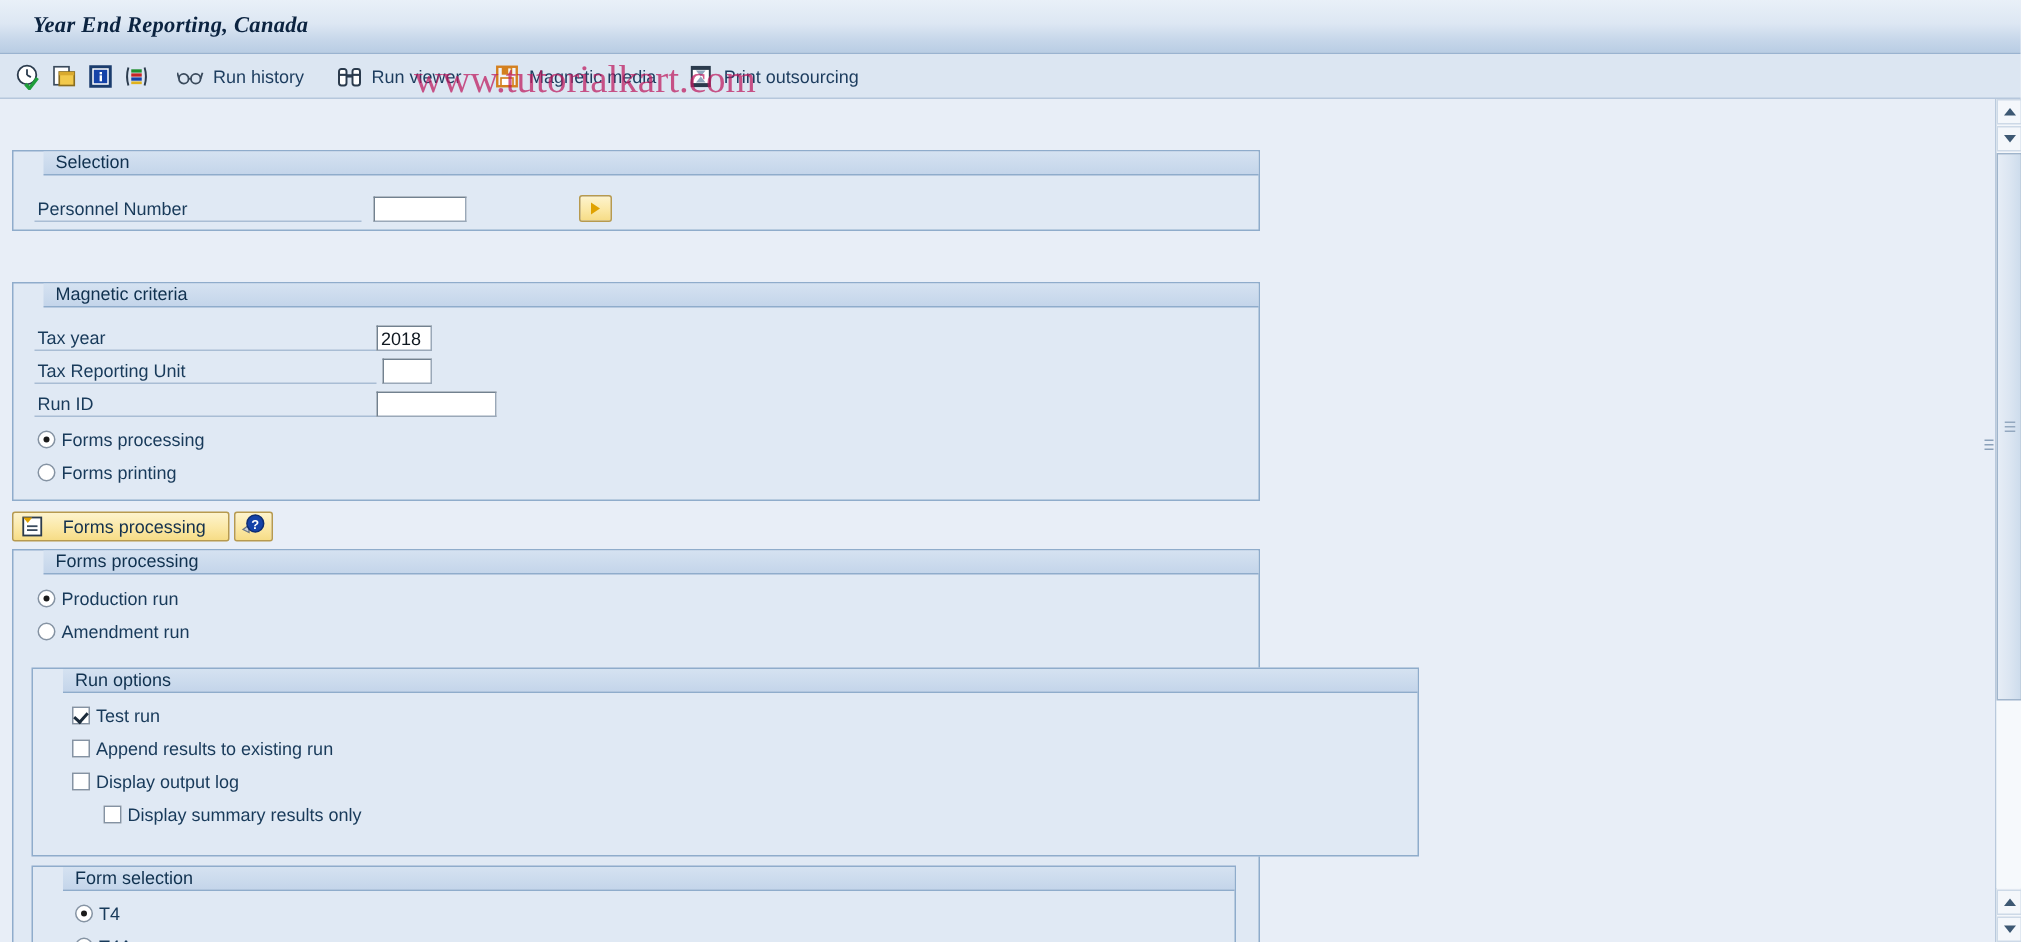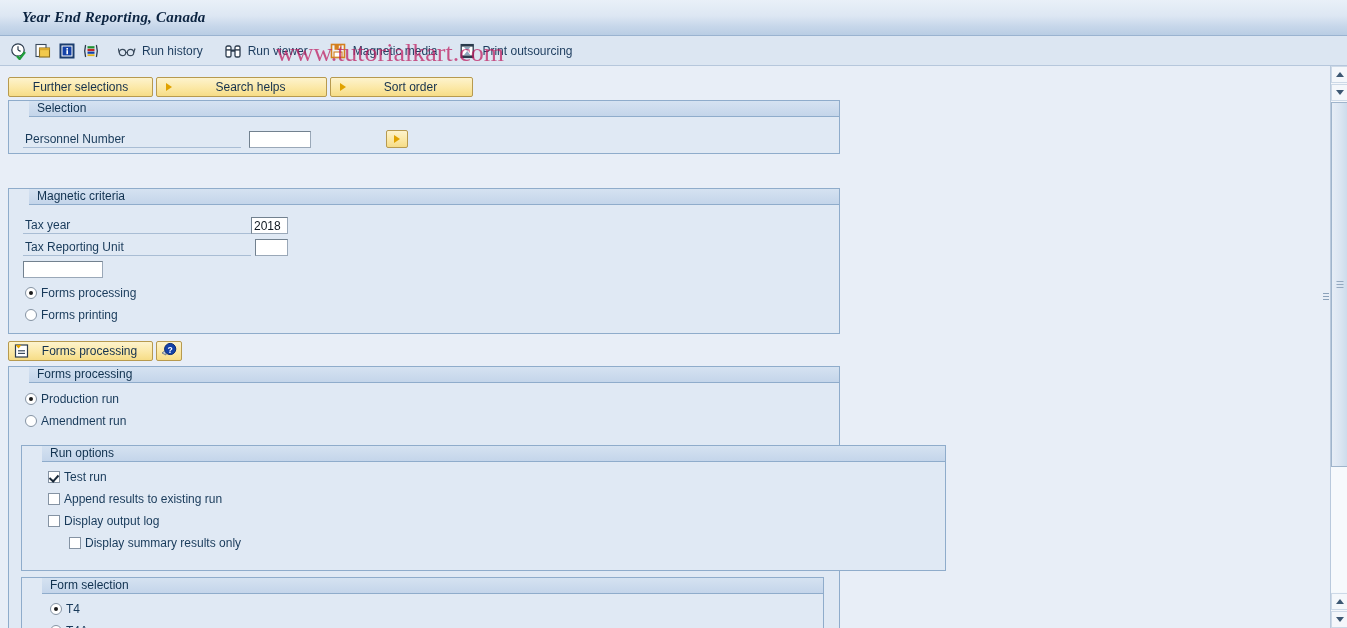--- a/index.html
+++ b/index.html
@@ -420,37 +420,20 @@
       </svg>
     </span>
     <span class="lbl">Print outsourcing</span>
   </div>
 </div>
 
 <div class="watermark">www.tutorialkart.com</div>
 
 <div class="content">
 
-  <div class="btnrow">
-    <div class="sapbtn btn-further">
-      <span class="btxt">Further selections</span>
-    </div>
-    <div class="sapbtn btn-search">
-      <span class="bico">
-          <span class="arrow-right"></span>
-        </span>
-      <span class="btxt">Search helps</span>
-    </div>
-    <div class="sapbtn btn-sort">
-      <span class="bico">
-          <span class="arrow-right"></span>
-        </span>
-      <span class="btxt">Sort order</span>
-    </div>
-  </div>
 
   <div class="group" id="grp-selection">
     <div class="ghead">Selection</div>
     <div class="gbody">
       <div class="fieldrow" style="left:14px; top:13px;">
         <div class="flabel" style="width:218px;">Personnel Number</div>
         <input class="finput" style="width: 62px; margin-left: 8px;" value="">
         <div class="arrowbtn" style="margin-left:75px;">
           <span class="arrow-right"></span>
         </div>
@@ -466,20 +449,21 @@
         <div class="flabel" style="width:228px;">Tax year</div>
         <input class="finput" style="width: 37px;" value="2018">
       </div>
 
       <div class="fieldrow" style="left:14px; top:33px;">
         <div class="flabel" style="width:228px;">Tax Reporting Unit</div>
         <input class="finput" style="width: 33px; margin-left: 4px;" value="">
       </div>
 
       <div class="fieldrow" style="left:14px; top:55px;">
+        <div class="flabel" style="width:228px;">Run ID</div>
         <input class="finput" style="width: 80px;" value="">
       </div>
 
       <div class="optrow" style="left:16px; top:80px;">
         <span class="radio on"></span>
         <span>Forms processing</span>
       </div>
 
       <div class="optrow" style="left:16px; top:102px;">
         <span class="radio"></span>

